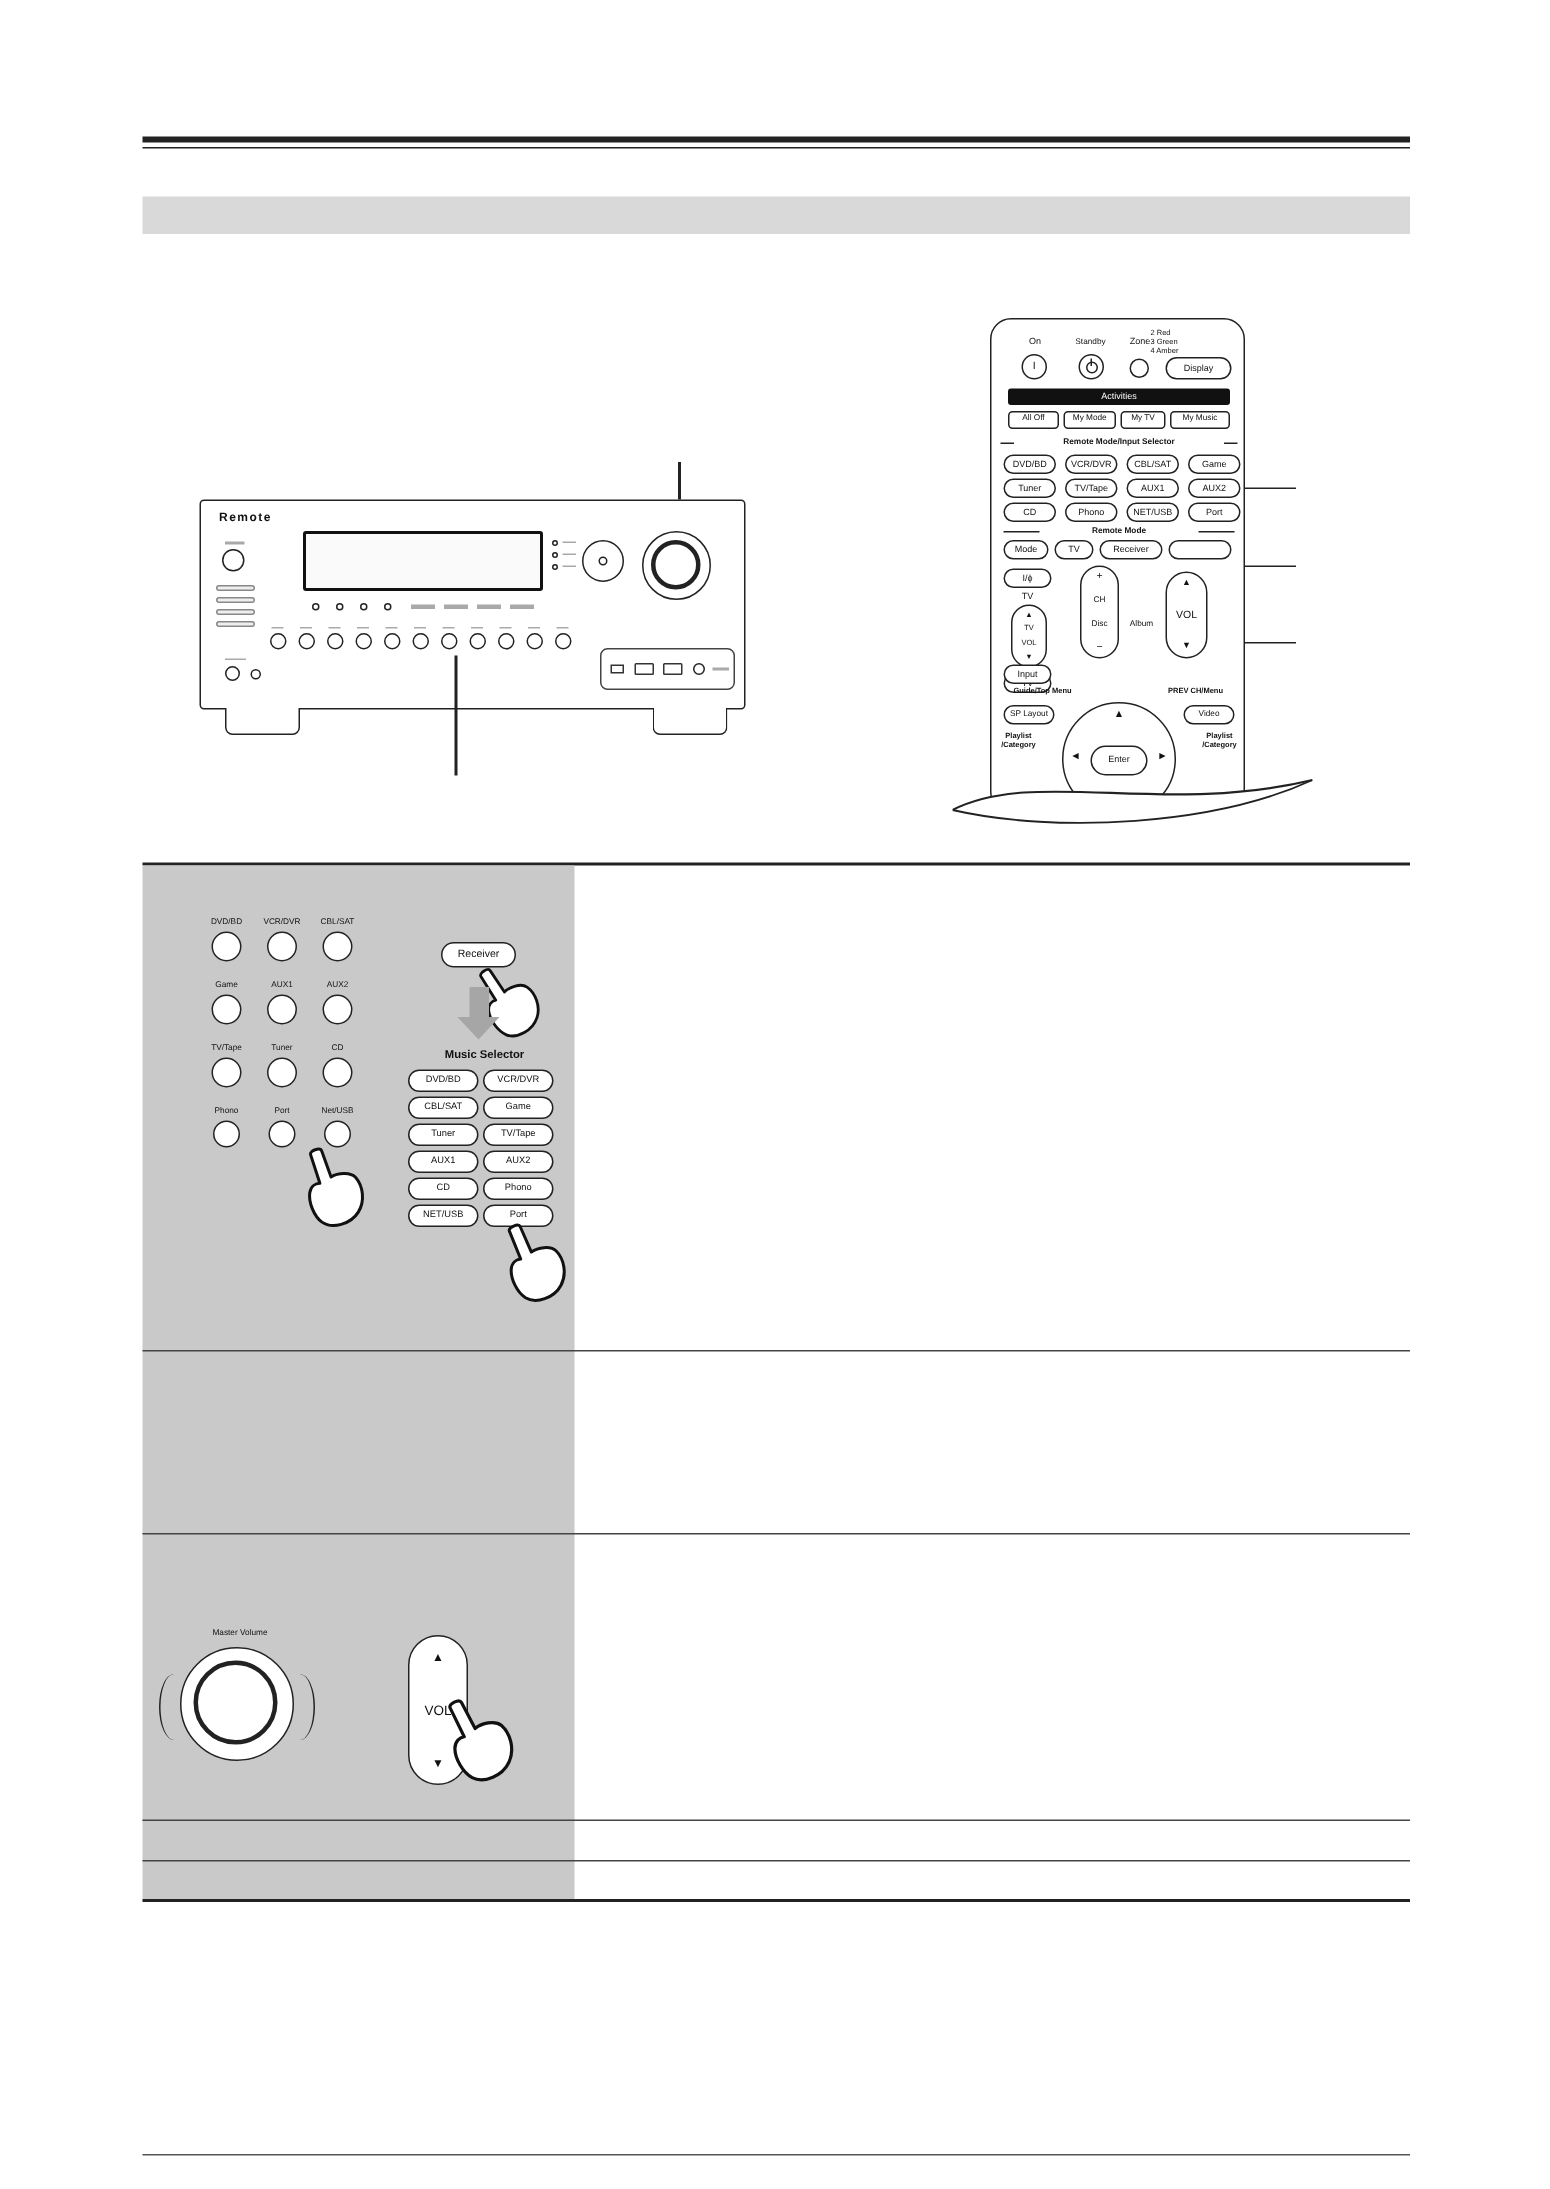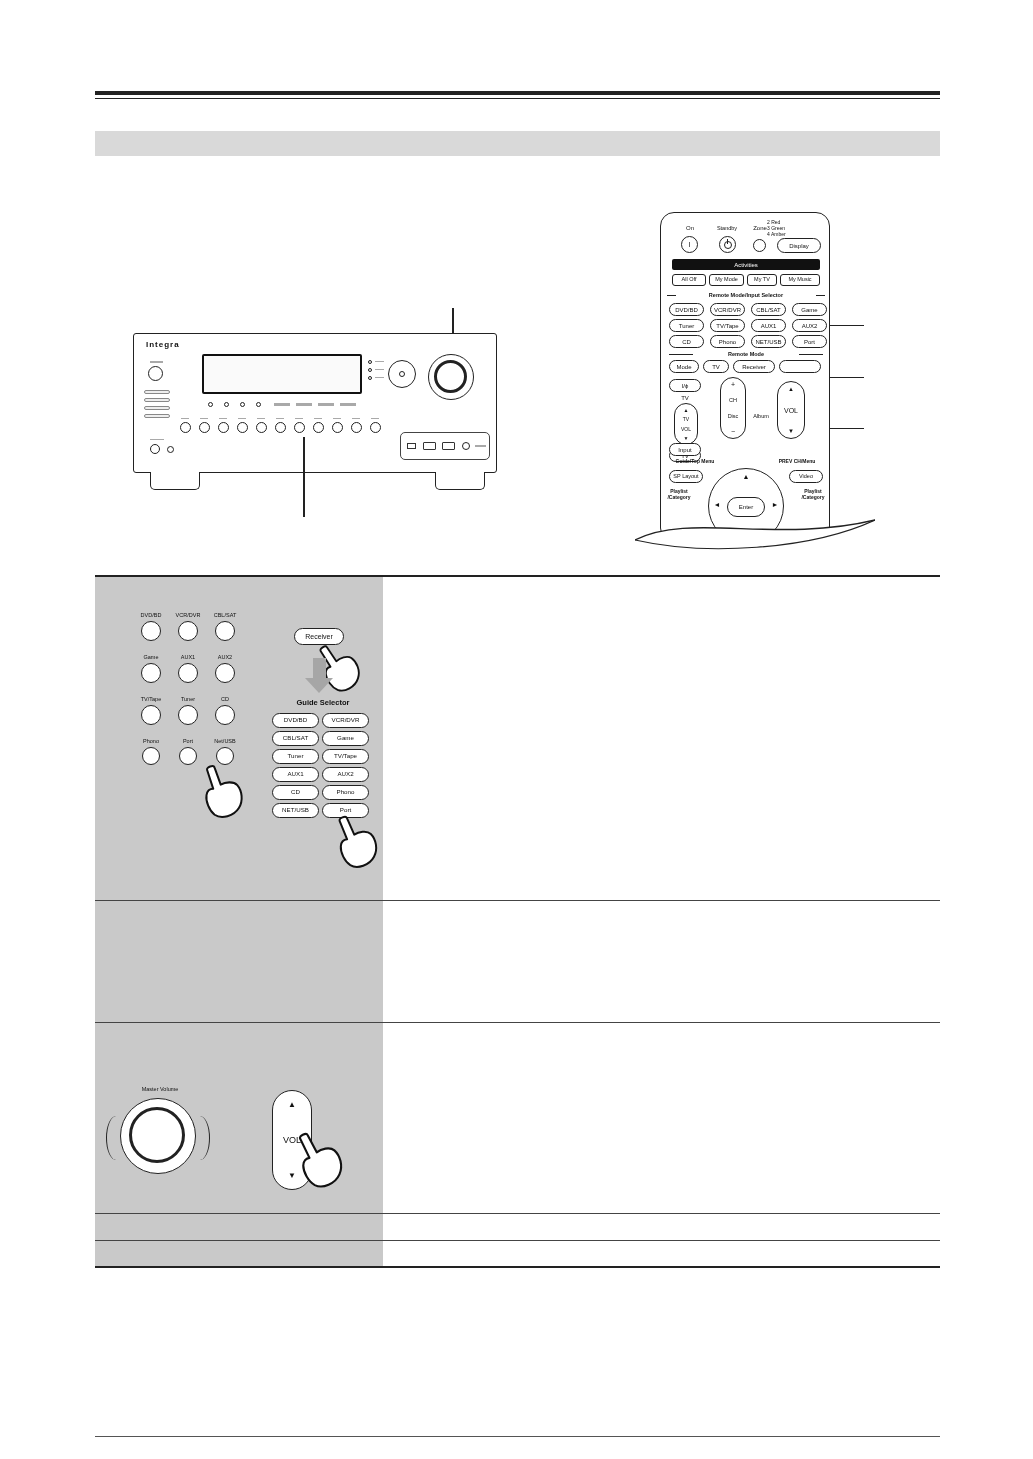--- a/index.html
+++ b/index.html
@@ -26,21 +26,21 @@
 
 <div class="page">
 
   <div class="hr" style="left:95px;top:91px;width:845px;height:4px"></div>
   <div class="hr" style="left:95px;top:98px;width:845px;height:1px"></div>
   <div class="abs" style="left:95px;top:131px;width:845px;height:25px;background:#d9d9d9"></div>
 
   <div class="abs" style="left:130px;top:305px;width:380px;height:215px">
     <div class="hr" style="left:322px;top:3px;width:1.5px;height:25px"></div>
     <div class="abs" style="left:3px;top:28px;width:364px;height:140px;border:1.5px solid #222;border-radius:3px;background:#fff">
-      <div class="lbl" style="left:12px;top:6px;width:60px;font-size:8px;font-weight:bold;letter-spacing:1px;text-align:left">Integra</div>
+      <div class="lbl" style="left:12px;top:6px;width:60px;font-size:8px;font-weight:bold;letter-spacing:1px;text-align:left">Remote</div>
       <div class="mark" style="left:16px;top:27px;width:13px;height:1.5px"></div>
       <div class="circ" style="left:14px;top:32px;width:15px;height:15px"></div>
       <div class="abs" style="left:10px;top:56px;width:26px;height:4px;background:#eee;border:1px solid #888;border-radius:2px"></div>
       <div class="abs" style="left:10px;top:64px;width:26px;height:4px;background:#eee;border:1px solid #888;border-radius:2px"></div>
       <div class="abs" style="left:10px;top:72px;width:26px;height:4px;background:#eee;border:1px solid #888;border-radius:2px"></div>
       <div class="abs" style="left:10px;top:80px;width:26px;height:4px;background:#eee;border:1px solid #888;border-radius:2px"></div>
       <div class="abs" style="left:68px;top:20px;width:160px;height:40px;border:2px solid #111;border-radius:2px;background:#fafafa"></div>
       <div class="circ" style="left:234px;top:26px;width:4px;height:4px;border-width:1px"></div>
       <div class="circ" style="left:234px;top:34px;width:4px;height:4px;border-width:1px"></div>
       <div class="circ" style="left:234px;top:42px;width:4px;height:4px;border-width:1px"></div>
@@ -241,21 +241,21 @@
   <svg class="hand" style="left:198px;top:762px;width:46px;height:58px;transform:rotate(-18deg)" viewBox="0 0 40 52">
     <path d="M14 22 L14 4 C14 1.5 21 1.5 21 4 L21.5 20.5 C26 19.5 33.5 21 35.5 25.5 C38 31.5 36.5 40.5 30.5 45.5 C24 51 12.5 50.5 8 44.5 C4.5 39.5 4 30.5 6.5 25.5 C8.3 22 11.5 21.2 14 22 Z" fill="#fff" stroke="#111" stroke-width="1.8" stroke-linejoin="round"></path>
   </svg>
 
   <div class="pill" style="left:294px;top:628px;width:50px;height:17px;border-radius:9px;font-size:7px;border-width:1.4px">Receiver</div>
   <svg class="hand" style="left:316px;top:640px;width:44px;height:54px;transform:rotate(-32deg)" viewBox="0 0 40 52">
     <path d="M14 22 L14 4 C14 1.5 21 1.5 21 4 L21.5 20.5 C26 19.5 33.5 21 35.5 25.5 C38 31.5 36.5 40.5 30.5 45.5 C24 51 12.5 50.5 8 44.5 C4.5 39.5 4 30.5 6.5 25.5 C8.3 22 11.5 21.2 14 22 Z" fill="#fff" stroke="#111" stroke-width="1.8" stroke-linejoin="round"></path>
   </svg>
   <div class="abs" style="left:313px;top:658px;width:13px;height:20px;background:#a6a6a6"></div>
   <div class="abs" style="left:305px;top:678px;width:0;height:0;border-left:14.5px solid transparent;border-right:14.5px solid transparent;border-top:15px solid #a6a6a6"></div>
-  <div class="lbl" style="left:268px;top:699px;width:110px;font-size:7.5px;font-weight:bold">Guide Selector</div>
+  <div class="lbl" style="left:268px;top:699px;width:110px;font-size:7.5px;font-weight:bold">Music Selector</div>
 
   <div class="pill" style="left:272px;top:713px;width:47px;height:15px;border-radius:7.5px;font-size:6.2px;border-width:1.3px">DVD/BD</div>
   <div class="pill" style="left:322px;top:713px;width:47px;height:15px;border-radius:7.5px;font-size:6.2px;border-width:1.3px">VCR/DVR</div>
   <div class="pill" style="left:272px;top:731px;width:47px;height:15px;border-radius:7.5px;font-size:6.2px;border-width:1.3px">CBL/SAT</div>
   <div class="pill" style="left:322px;top:731px;width:47px;height:15px;border-radius:7.5px;font-size:6.2px;border-width:1.3px">Game</div>
   <div class="pill" style="left:272px;top:749px;width:47px;height:15px;border-radius:7.5px;font-size:6.2px;border-width:1.3px">Tuner</div>
   <div class="pill" style="left:322px;top:749px;width:47px;height:15px;border-radius:7.5px;font-size:6.2px;border-width:1.3px">TV/Tape</div>
   <div class="pill" style="left:272px;top:767px;width:47px;height:15px;border-radius:7.5px;font-size:6.2px;border-width:1.3px">AUX1</div>
   <div class="pill" style="left:322px;top:767px;width:47px;height:15px;border-radius:7.5px;font-size:6.2px;border-width:1.3px">AUX2</div>
   <div class="pill" style="left:272px;top:785px;width:47px;height:15px;border-radius:7.5px;font-size:6.2px;border-width:1.3px">CD</div>

